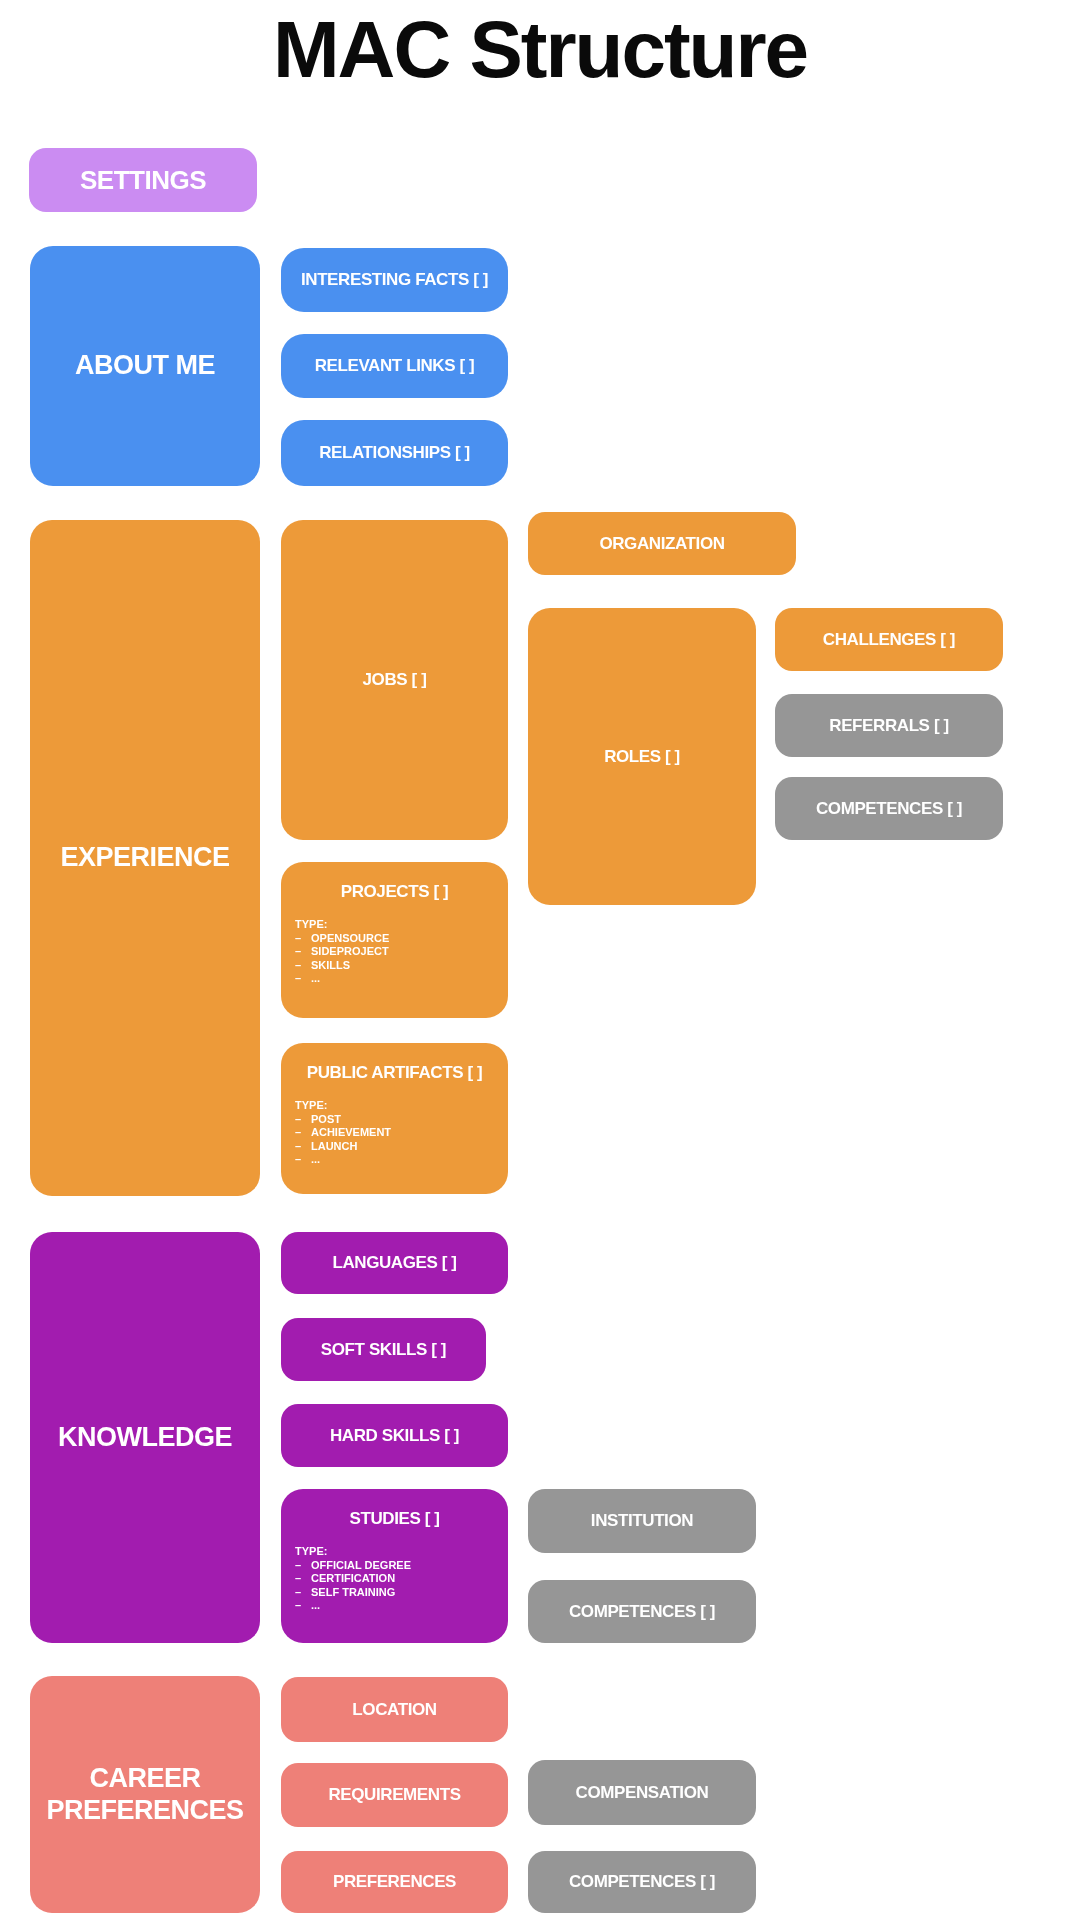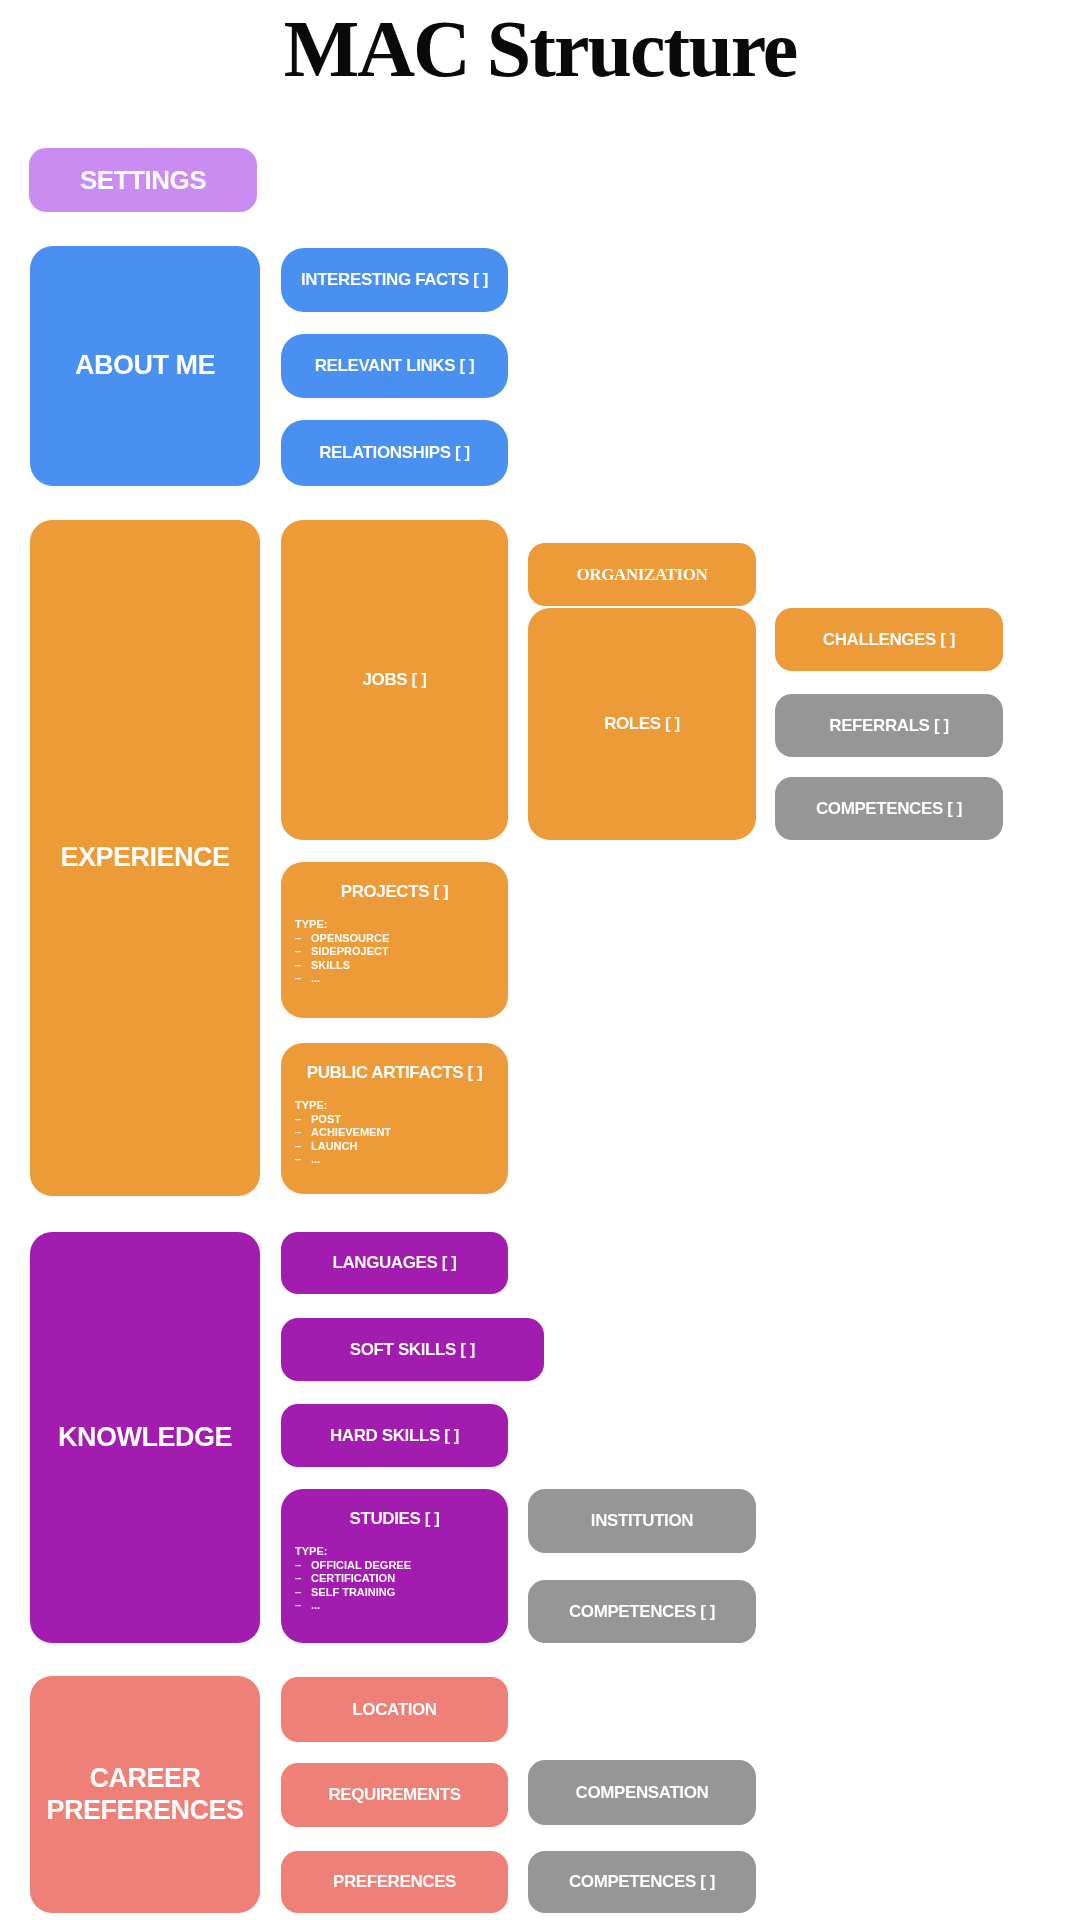--- a/index.html
+++ b/index.html
@@ -14,21 +14,20 @@
     margin: 0 auto;
   }
   .title {
     position: absolute;
     left: 0; right: 0; top: 4px;
     text-align: center;
     font-size: 80px;
     font-weight: bold;
     letter-spacing: -2px;
     color: #0a0a0a;
-    font-family: Liberation Serif, serif;
   }
   .block {
     position: absolute;
     color: #ffffff;
     font-weight: bold;
     display: flex;
     align-items: center;
     justify-content: center;
     text-align: center;
     border-radius: 17px;
@@ -84,24 +83,24 @@
   <div class="block blue lbl-sm" style="left:281px; top:420px; width:227px; height:66px;">
     <span>RELATIONSHIPS [ ]</span>
   </div>
 
   <div class="block orange big lbl-lg" style="left:30px; top:520px; width:230px; height:676px;">
     <span>EXPERIENCE</span>
   </div>
   <div class="block orange big lbl-sm" style="left:281px; top:520px; width:227px; height:320px;">
     <span>JOBS [ ]</span>
   </div>
-  <div class="block orange lbl-sm" style="left:528px; top:543px; width:228px; height:63px;font-family:Liberation Serif, serif;">
+  <div class="block orange lbl-sm" style="left:528px; top:512px; width:268px; height:63px;">
     <span>ORGANIZATION</span>
   </div>
-  <div class="block orange big lbl-sm" style="left:528px; top:608px; width:228px; height:232px;">
+  <div class="block orange big lbl-sm" style="left:528px; top:608px; width:228px; height:297px;">
     <span>ROLES [ ]</span>
   </div>
   <div class="block orange lbl-sm" style="left:775px; top:608px; width:228px; height:63px;">
     <span>CHALLENGES [ ]</span>
   </div>
   <div class="block gray lbl-sm" style="left:775px; top:694px; width:228px; height:63px;">
     <span>REFERRALS [ ]</span>
   </div>
   <div class="block gray lbl-sm" style="left:775px; top:777px; width:228px; height:63px;">
     <span>COMPETENCES [ ]</span>
@@ -152,21 +151,21 @@
         </div>
     </div>
   </div>
 
   <div class="block green big lbl-lg" style="left:30px; top:1232px; width:230px; height:411px;">
     <span>KNOWLEDGE</span>
   </div>
   <div class="block green lbl-sm" style="left:281px; top:1232px; width:227px; height:62px;">
     <span>LANGUAGES [ ]</span>
   </div>
-  <div class="block green lbl-sm" style="left:281px; top:1318px; width:263px; height:63px;">
+  <div class="block green lbl-sm" style="left:281px; top:1318px; width:205px; height:63px;">
     <span>SOFT SKILLS [ ]</span>
   </div>
   <div class="block green lbl-sm" style="left:281px; top:1404px; width:227px; height:63px;">
     <span>HARD SKILLS [ ]</span>
   </div>
 
   <div class="block green big list-block" style="left:281px; top:1489px; width:227px; height:154px;">
     <div class="list-title">STUDIES [ ]</div>
     <div class="type-list">
       <div class="type-heading">TYPE:</div>

